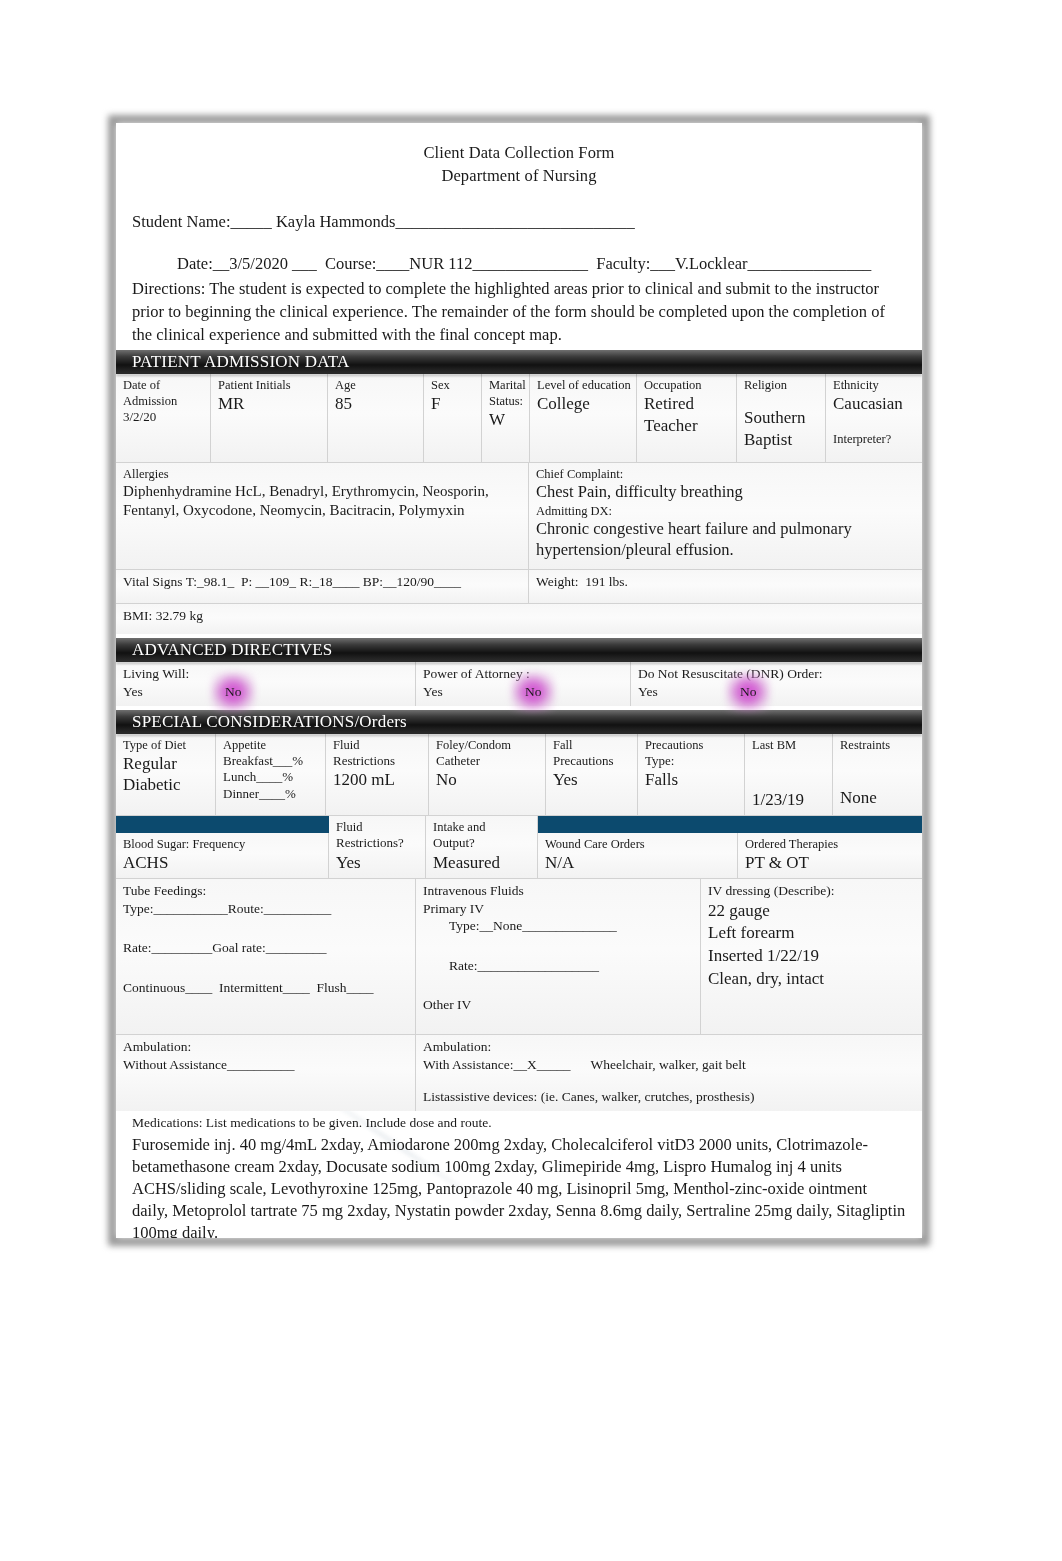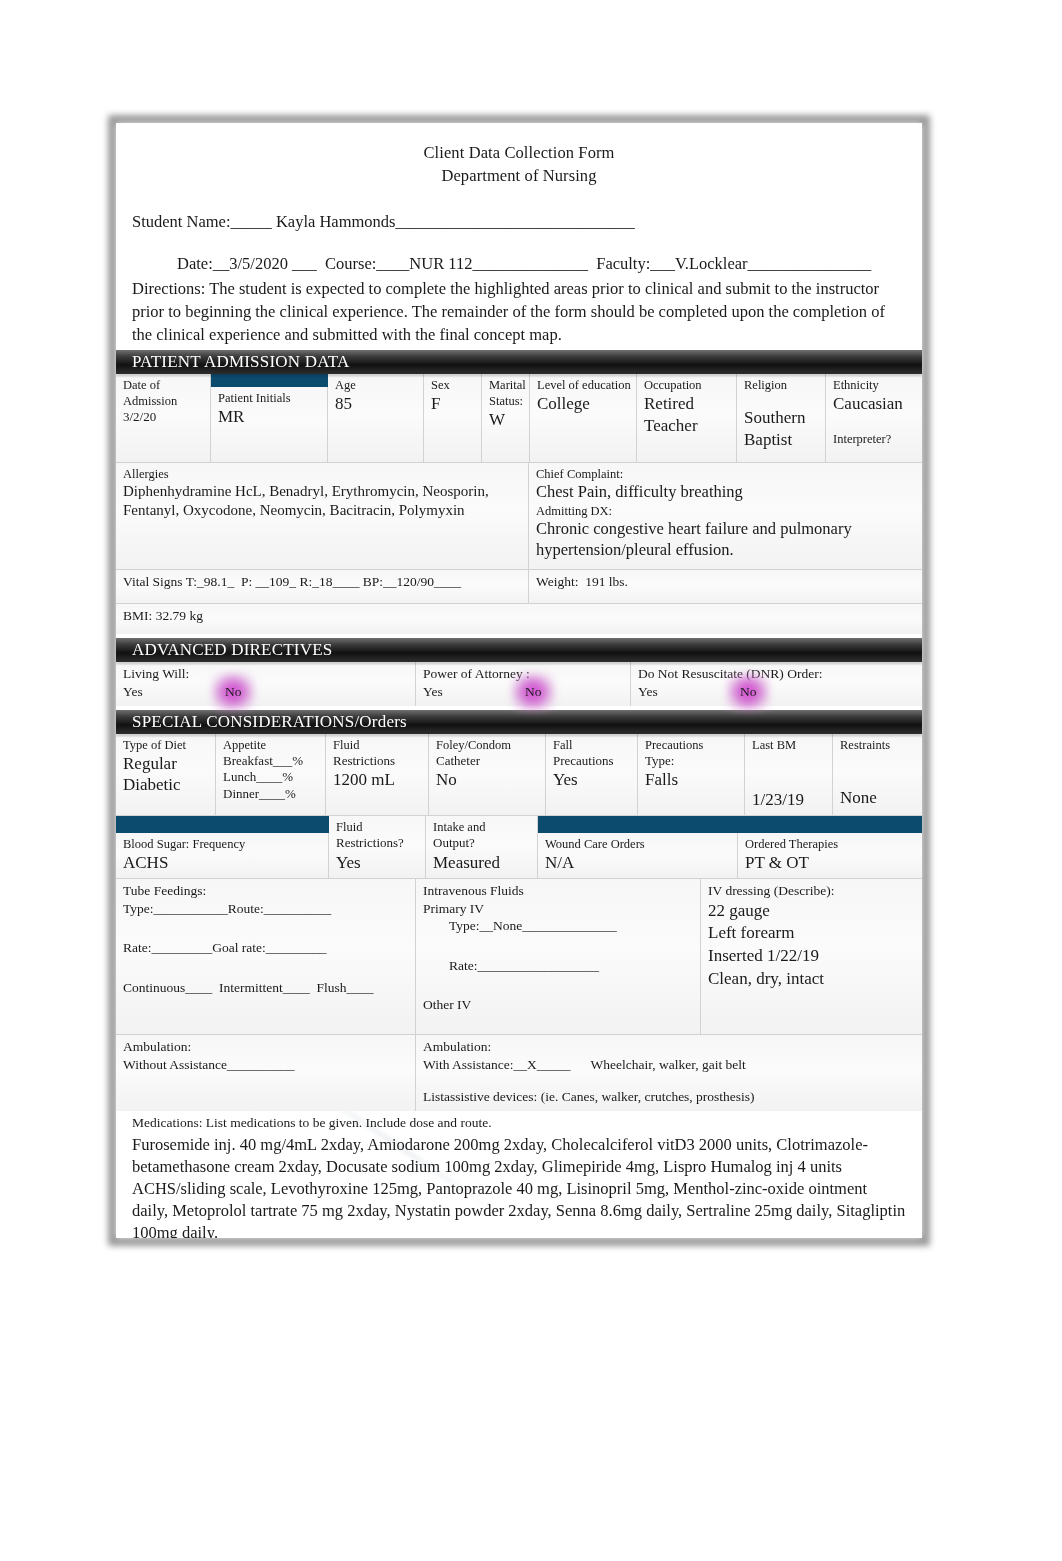--- a/index.html
+++ b/index.html
@@ -117,21 +117,21 @@
   }
   .val {
     font-size: 17px;
     line-height: 1.26;
     display: block;
   }
   .val.sm { font-size: 13px; }
 
   
   .c-doa    { width: 95px; }
-  .c-init   { width: 117px; margin-top: 13px; }
+  .c-init   { width: 117px; }
   .c-age    { width: 96px; }
   .c-sex    { width: 58px; }
   .c-mar    { width: 48px; }
   .c-edu    { width: 107px; }
   .c-occ    { width: 100px; }
   .c-rel    { width: 89px; }
   .c-eth    { flex: 1; }
 
   .row-adm { min-height: 88px; }
 

